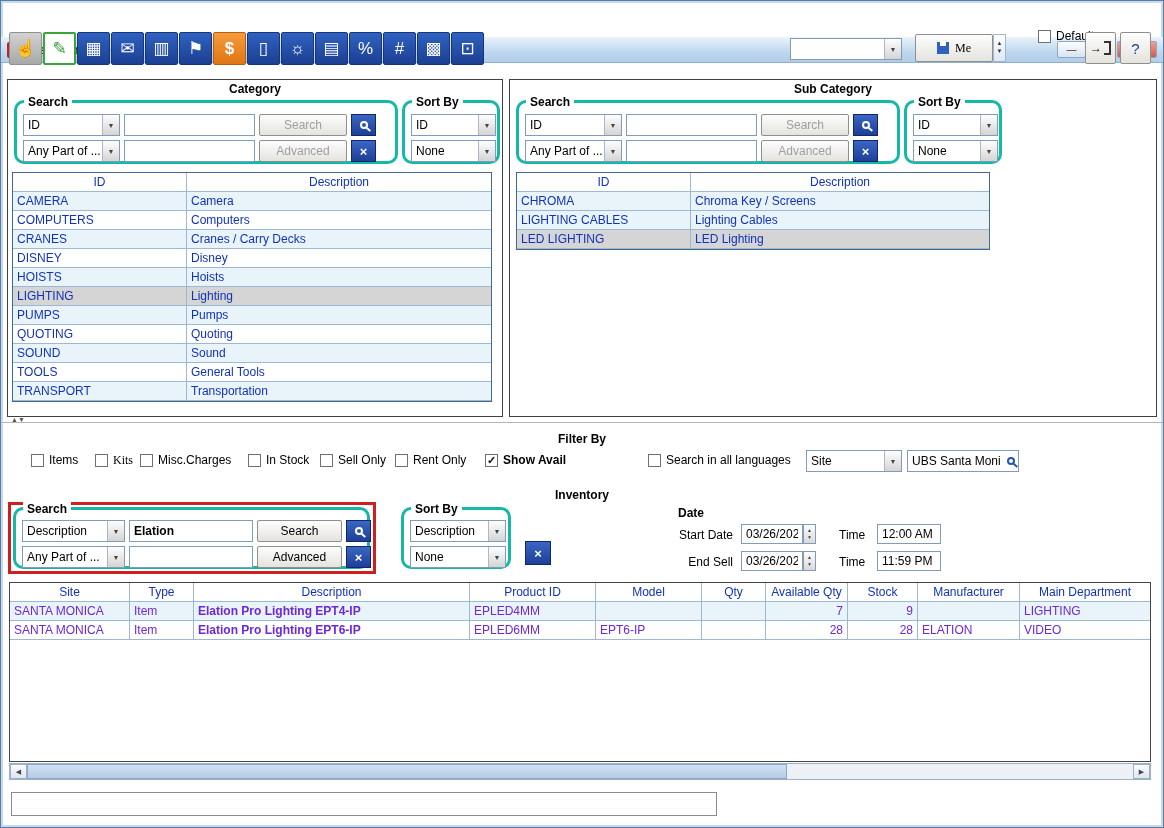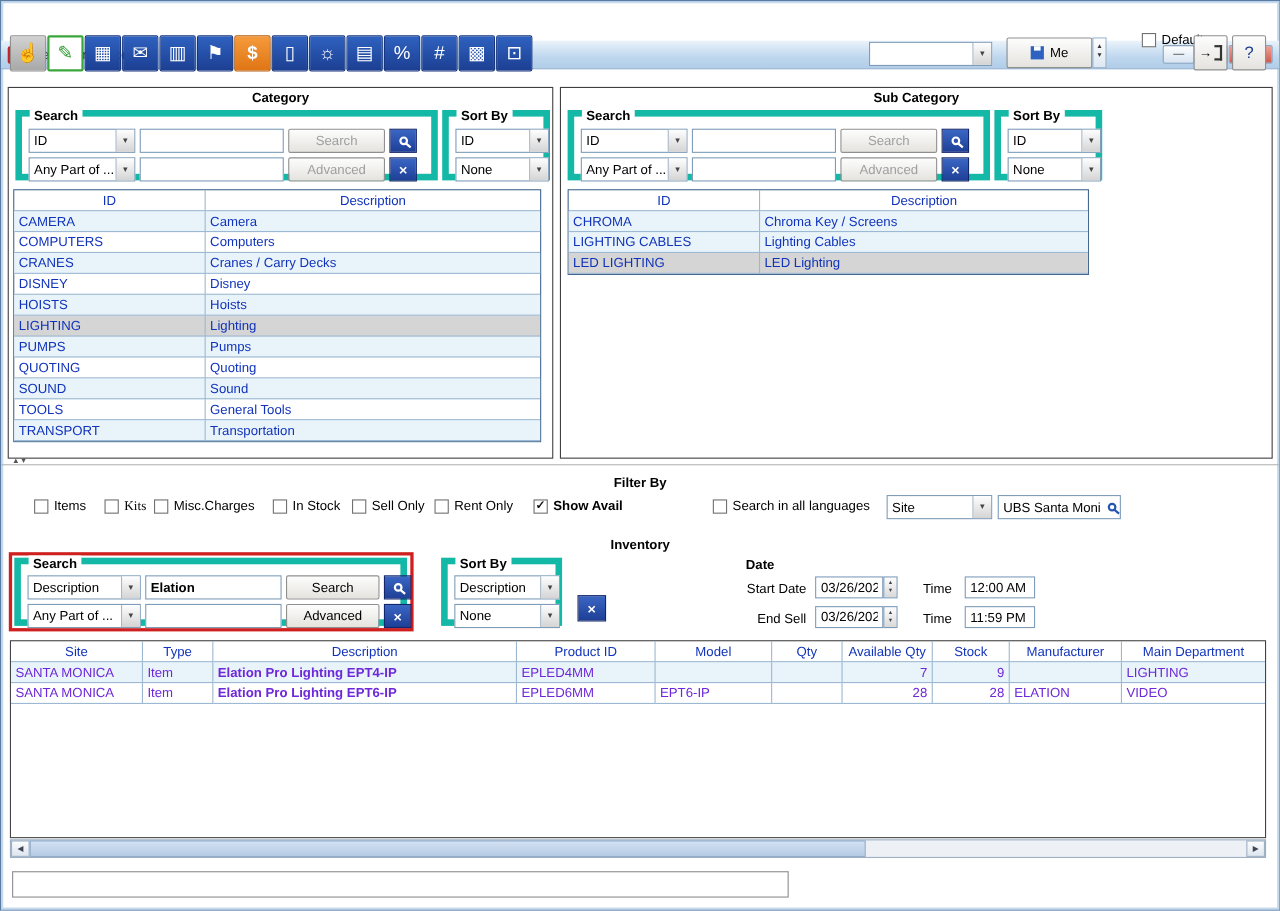--- a/index.html
+++ b/index.html
@@ -32,21 +32,21 @@
   .disk { width:12px; height:12px; background:#2f62c0; position:relative; margin-right:6px; display:inline-block; }
   .disk::after { content:""; position:absolute; left:3px; top:0; width:6px; height:4px; background:#fff; }
   .splitbtn { position:absolute; display:flex; flex-direction:column; align-items:center; justify-content:center;
     font-size:6px; color:#333; line-height:1.3; border:1px solid #9eb6cf;
     background:linear-gradient(#fefefe,#dde8f2); }
   .exit-door { display:inline-block; width:7px; height:14px; border:2px solid #333; border-left:none; margin-left:2px; }
 
   
   .panel { position:absolute; border:1px solid #404040; background:#fff; }
   .ptitle { position:absolute; top:2px; left:0; right:0; text-align:center; font-weight:bold; }
-  .gb { position:absolute; border:6px solid #14b8a6; border-radius:0; }
+  .gb { position:absolute; border:3px solid #14b8a6; border-radius:10px; }
   .gbl { position:absolute; top:-8px; left:7px; background:#fff; padding:0 4px; font-weight:bold; font-size:12px; line-height:14px; }
 
   
   .combo { position:absolute; height:22px; background:#fff; border:1px solid #7f9db9; display:flex; align-items:center; }
   .combo .cval { flex:1; padding:0 4px; font-size:12px; white-space:nowrap; overflow:hidden; }
   .combo .carr { width:17px; align-self:stretch; background:linear-gradient(#fefefe,#d4d4d4);
     border-left:1px solid #a9b8c8; display:flex; align-items:center; justify-content:center; font-size:7px; color:#444; }
   .tin { position:absolute; height:22px; border:1px solid #7f9db9; background:#fff;
     font-family:"Liberation Sans",sans-serif; font-size:12px; padding:0 4px; color:#000; }
   .pbtn { position:absolute; height:22px; background:linear-gradient(#fdfdfd,#e4e3de); border:1px solid #8f8f8f;
@@ -149,21 +149,21 @@
       <span>▩</span>
     </div>
   <div class="tbtn blue" style="left:450px">
       <span>⊡</span>
     </div>
 
   <div class="combo" style="left:789px; top:37px; width:112px;">
     <span class="cval"></span>
     <span class="carr">▼</span>
   </div>
-  <div class="pbtn" style="left:914px; top:33px; width:78px; height:28px;">
+  <div class="pbtn" style="left:914px; top:33px; width:78px; height:28px;font-family:Liberation Serif, serif;">
     <span class="disk"></span>
     <span>Me</span>
   </div>
   <div class="splitbtn" style="left:992px; top:33px; width:13px; height:28px;">
     <span>▲</span>
     <span>▼</span>
   </div>
   <div class="cbx" style="left:1013px; top:28px;margin-left:24px;">
     <span class="cb"></span>
     <span>Default</span>

